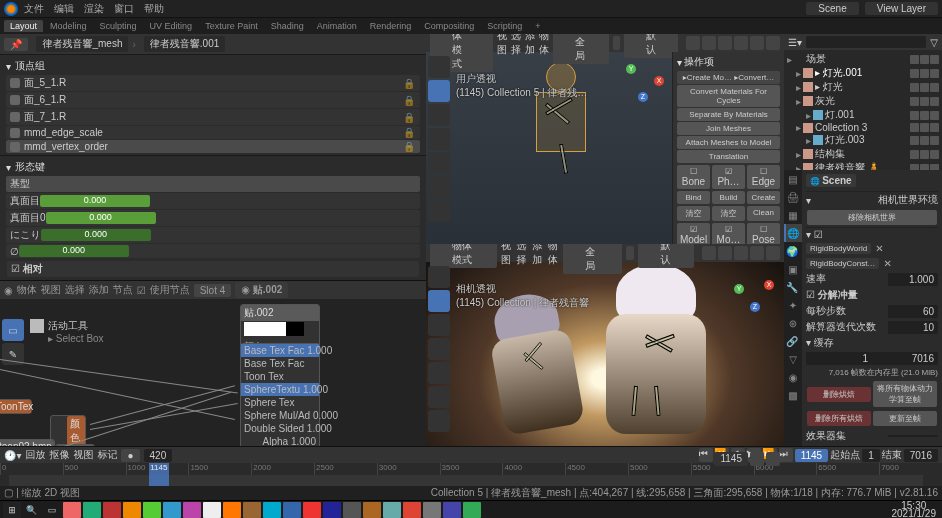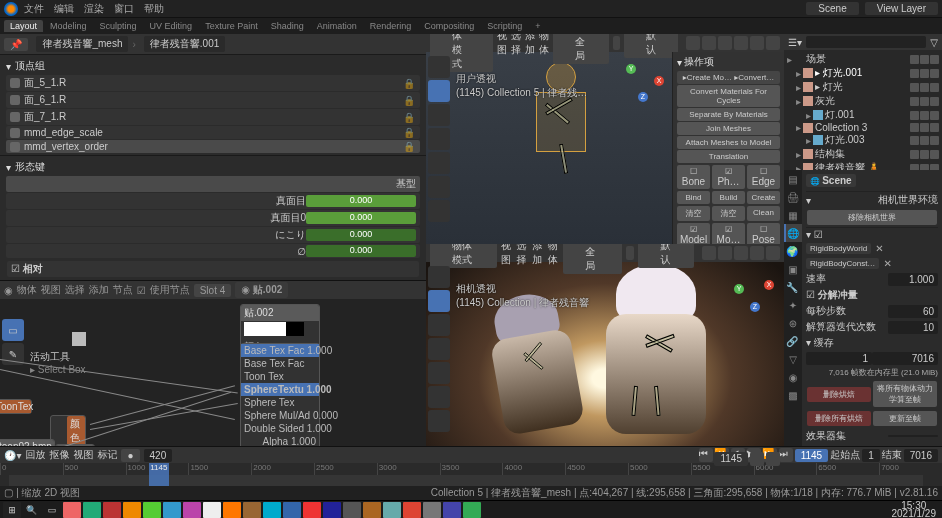--- a/index.html
+++ b/index.html
@@ -28,42 +28,42 @@
 .props-hdr { display: flex; gap: 4px; align-items: center; padding: 2px 4px; background: #333; }
 .props-hdr .chip { background: #444; padding: 1px 6px; border-radius: 2px; }
 .props-hdr .obj { background: #2a2a2a; padding: 1px 6px; border-radius: 2px; margin-left: 4px;}
 .vg-sec { padding: 2px 6px; border-top: 1px solid #1a1a1a;}
 .sec-title { display: flex; align-items: center; gap: 4px; color: #ddd; padding: 2px 0;}
 .vg-list { display: flex; flex-direction: column; gap: 1px; }
 .vg-item { display: flex; align-items: center; background: #333; padding: 1px 4px; border-radius: 2px;}
 .vg-item.sel { background: #4a4a4a; }
 .vg-icon { width:10px; height:10px; background:#666; border-radius:2px; margin-right:4px;}
 .lock { margin-left: auto; opacity: .5;}
-.sk-list .vg-item { justify-content: flex-end;}
+.sk-list .vg-item { justify-content: flex-start;}
 .slider { width: 110px; height: 12px; background: #5a9e3a; border-radius: 2px; text-align:center; color:#fff; font-size:9px;}
 .slider.off { background: #3a6e2a;}
 .checks { display: flex; gap:2px; flex-wrap: wrap; padding:2px 0;}
 .checks span { padding:1px 4px; background:#333; border-radius:2px; margin:1px 1px; flex:1; min-width:40px; text-align:left;}
 
 
 .nodes { flex: 1; background: #232323; position: relative; overflow:hidden; border-top:1px solid #111;}
 .nodes-hdr { height: 18px; background: #333; display: flex; align-items: center; gap: 4px; padding: 0 4px; font-size: 9px;}
 .nodes-hdr span { color:#999;}
 .nodes-hdr .slot { background:#444; padding:1px 6px; border-radius:2px;}
 .nodes-hdr .tex  { background:#3a3a3a; padding:1px 6px; border-radius:2px;}
 .nodes-canvas { position:absolute; top:18px; left:0; right:0; bottom:0;}
 .node { position:absolute; background:#323232; border:1px solid #555; border-radius:3px; font-size:8px;}
 .node .nh { background:#5a5a5a; padding:1px 3px; border-radius:2px 2px 0 0; color:#ddd;}
 .node.orange .nh { background:#a85a30;}
 .node .nr { padding:1px 3px; color:#bbb; white-space:nowrap;}
 .wire { position:absolute; border-top:1px solid #888; transform-origin:left center;}
 .toolcol { position:absolute; left:2px; top:20px; display:flex; flex-direction:column; gap:2px;}
 .toolcol .tb { width:22px; height:22px; background:#333; border-radius:3px; display:flex; align-items:center; justify-content:center;}
 .toolcol .tb.active { background:#4772b3;}
-.tool-info { position:absolute; left:30px; top:33px; display:flex; align-items:flex-end; gap:4px;flex-direction:column;}
+.tool-info { position:absolute; left:30px; top:20px; display:flex; align-items:flex-start; gap:4px;}
 .tool-info .ic { width:14px; height:14px; background:#bbb;}
 
 
 .viewport { position: relative; flex:1; background: linear-gradient(#3a4048,#2a3038); overflow:hidden;}
 .vp-hdr { height:18px; background:#333; display:flex; align-items:center; gap:4px; padding:0 4px; font-size:9px; position:relative; z-index:2;}
 .vp-hdr .drop { background:#444; padding:1px 22px; border-radius:2px;}
 .vp-hdr .btns { display:flex; gap:2px;}
 .vp-hdr .ic { width:14px; height:14px; background:#444; border-radius:2px;}
 .vp-toolbar { position:absolute; left:2px; top:22px; display:flex; flex-direction:column; gap:2px; z-index:2;}
 .vp-toolbar .tb { width:22px; height:22px; background:#333; border-radius:3px;}
@@ -278,21 +278,21 @@
           <div class="nr">颜色 ▮</div>
           <div class="nr">Alpha</div>
           <div class="nr">线性</div>
           <div class="nr">平直</div>
         </div>
 
         <div class="node blue" style="left:240px; top:44px; width:80px;">
           <div class="nr" style="background:#4772b3;text-align:right;">Base Tex Fac   1.000</div>
           <div class="nr">Base Tex Fac</div>
           <div class="nr">Toon Tex</div>
-          <div class="nr" style="background:#4772b3;text-align:right;font-weight:bold;">SphereTextu  1.000</div>
+          <div class="nr" style="background:#4772b3;text-align:right;">SphereTextu  1.000</div>
           <div class="nr">Sphere Tex</div>
           <div class="nr" style="text-align:right;">Sphere Mul/Ad  0.000</div>
           <div class="nr" style="text-align:right;">Double Sided   1.000</div>
           <div class="nr" style="text-align:right;">Alpha          1.000</div>
           <div class="nr">Base Alpha</div>
           <div class="nr">Toon Alpha</div>
         </div>
 
         <div class="node orange" style="left:50px; top:116px; width:36px;padding-left:16px;">
           <div class="nh">颜色</div>

